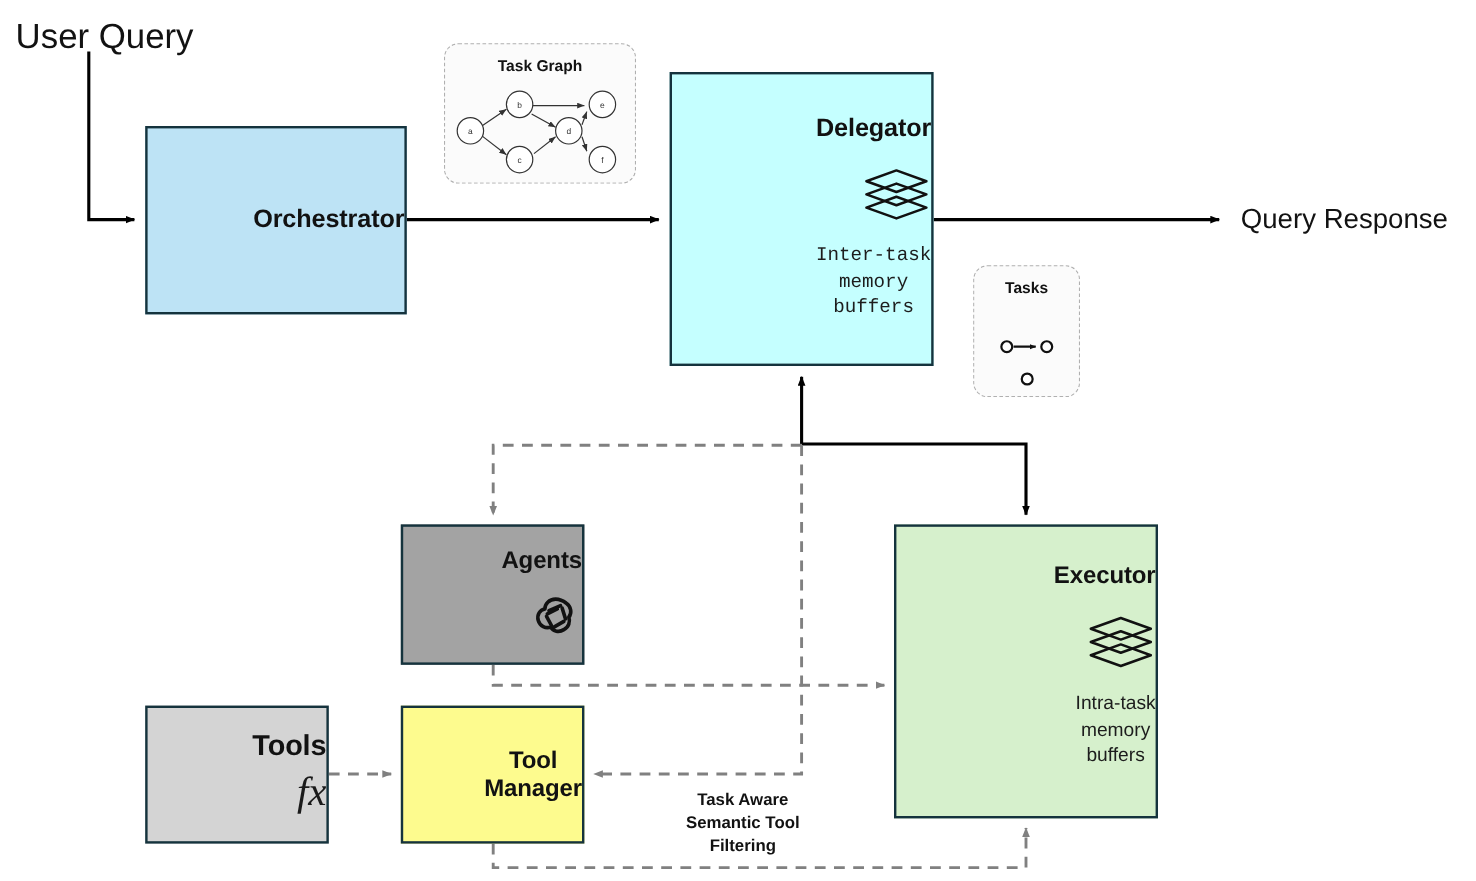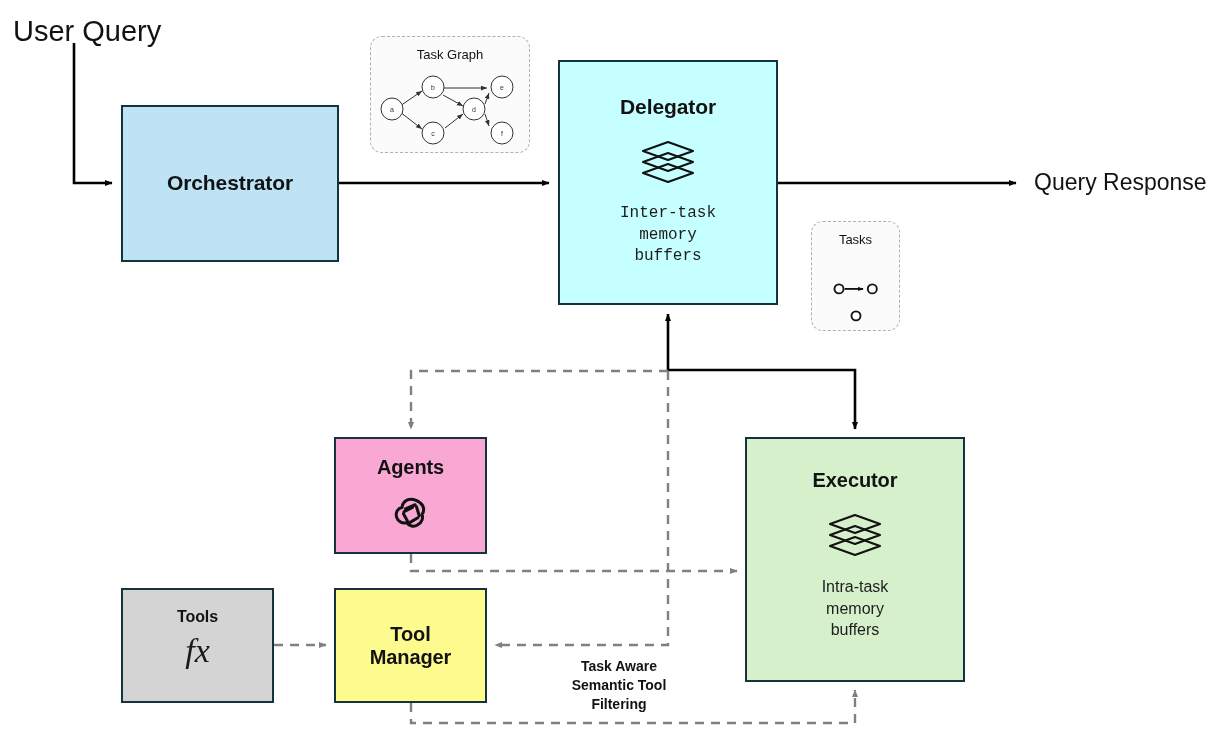--- a/index.html
+++ b/index.html
@@ -26,21 +26,21 @@
     width: 1230px;
     height: 734px;
     pointer-events: none;
   }
   .node {
     position: absolute;
     box-sizing: border-box;
     border: 2px solid #15333d;
     display: flex;
     flex-direction: column;
-    align-items: center;
+    align-items: flex-end;
     z-index: 3;
   }
   .node-title {
     font-weight: bold;
     color: #121212;
     text-align: center;
     line-height: 1.15;
     letter-spacing: -0.1px;
   }
   .node-sub {
@@ -82,21 +82,21 @@
     justify-content: flex-start; padding-top: 30px;
   }
   #node-executor .node-title { font-size: 20px; }
   #node-executor .node-icon { margin-top: 20px; }
   #node-executor .node-sub { font-size: 16px; margin-top: 18px; }
 
   #node-tools {
     left: 121px; top: 588px; width: 153px; height: 115px;
     justify-content: flex-start; padding-top: 18px;
   }
-  #node-tools .node-title { font-size: 16px; }
+  #node-tools .node-title { font-size: 24px; }
   #node-tools .node-icon { margin-top: 8px; }
 
   #node-toolmanager {
     left: 334px; top: 588px; width: 153px; height: 115px;
     justify-content: center;
   }
   #node-toolmanager .node-title { font-size: 20px; }
 
   
   .panel {
@@ -104,21 +104,21 @@
     box-sizing: border-box;
     border: 1.5px dashed #b0b0b0;
     border-radius: 12px;
     background: #fbfbfb;
     display: flex;
     flex-direction: column;
     align-items: center;
     z-index: 2;
   }
   .panel-title {
-    font-weight: normal;
+    font-weight: bold;
     font-size: 13px;
     color: #121212;
   }
   #panel-taskgraph {
     left: 370px; top: 36px; width: 160px; height: 117px;
     padding-top: 10px;
   }
   #panel-tasks {
     left: 811px; top: 221px; width: 89px; height: 110px;
     padding-top: 10px;
@@ -269,21 +269,21 @@
         </g>
       </svg>
     </div>
     <div class="node-sub">
       <div>Inter-task</div>
       <div>memory</div>
       <div>buffers</div>
     </div>
   </div>
 
-  <div class="node" id="node-agents" style="background:#f9a8d4;">
+  <div class="node" id="node-agents" style="background:#a3a3a3;">
     <div class="node-title">Agents</div>
     <div class="node-icon">
       <svg width="44" height="44" viewBox="0 0 64 64" xmlns="http://www.w3.org/2000/svg">
         <g fill="none" stroke="#111111" stroke-width="4.4" stroke-linecap="round" stroke-linejoin="round">
           <path d="M32,12 C24,12 19,18 19,24 C13,25 9,31 11,38 C13,45 20,48 26,46
                    C29,51 36,53 42,49 C48,46 50,39 48,34 C52,29 51,21 45,17
                    C40,13 35,12 32,12 Z"></path>
           <path d="M24,26 L38,20"></path>
           <path d="M40,23 L44,36"></path>
           <path d="M42,39 L30,46"></path>

